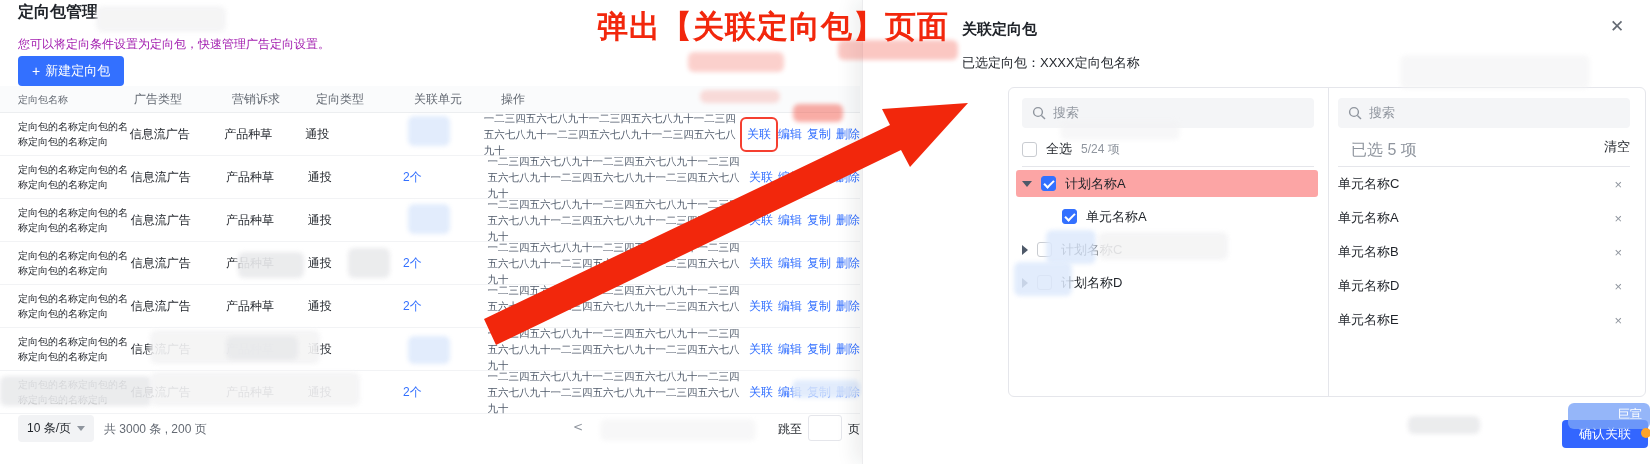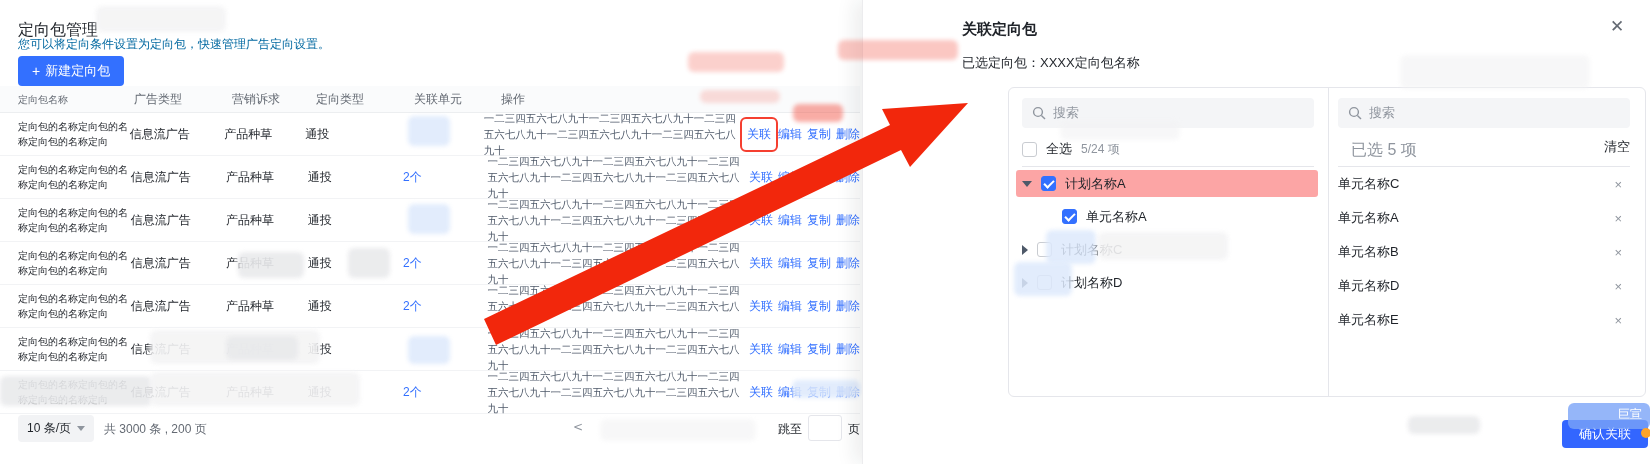--- a/index.html
+++ b/index.html
@@ -1,21 +1,21 @@
 <!DOCTYPE html>
 <html><head>
 <meta charset="utf-8">
 <style>
   * { margin:0; padding:0; box-sizing:border-box; }
   body { font-family:"Liberation Sans","DejaVu Sans",sans-serif; background:#fff; }
   #app { position:relative; width:1650px; height:464px; background:#fff; overflow:hidden; }
 
   
-  .page-title { position:absolute; left:18px; top:20px; font-size:16px; font-weight:normal; color:#1f2329; }
-  .page-subtitle { position:absolute; left:18px; top:36px; font-size:12px; color:#0369a1; }
+  .page-title { position:absolute; left:18px; top:2px; font-size:16px; font-weight:bold; color:#1f2329; }
+  .page-subtitle { position:absolute; left:18px; top:36px; font-size:12px; color:#a21caf; }
   .btn-new { position:absolute; left:18px; top:56px; height:30px; padding:0 14px; background:#3370ff; color:#fff;
              font-size:13px; border:none; border-radius:4px; display:flex; align-items:center; gap:5px; cursor:pointer; }
   .btn-new .plus { font-size:14px; line-height:1; }
 
   
   .tbl { position:absolute; left:0; top:86px; width:860px; font-size:12px; }
   .tbl-head { display:flex; align-items:center; height:27px; background:#fafbfc; color:#646a73; border-bottom:1px solid #eceef0; }
   .tbl-row  { display:flex; align-items:center; height:43px; border-bottom:1px solid #f2f3f5; color:#1f2329; }
   .c-name { width:134px; padding-left:18px; font-size:10px; line-height:15px; }
   .c-ad   { width:98px;  }
@@ -239,20 +239,21 @@
   <div class="patch p-gray" style="left:238px;top:252px;width:66px;height:26px"></div>
   <div class="patch p-gray" style="left:348px;top:248px;width:42px;height:30px"></div>
   <div class="patch p-white" style="left:150px;top:330px;width:170px;height:34px"></div>
   <div class="patch p-gray" style="left:226px;top:336px;width:72px;height:24px"></div>
   <div class="patch p-gray" style="left:0px;top:376px;width:152px;height:30px"></div>
   <div class="patch p-white" style="left:150px;top:372px;width:210px;height:34px"></div>
   <div class="patch p-blue" style="left:792px;top:380px;width:68px;height:18px"></div>
   <div class="patch p-faint" style="left:600px;top:419px;width:156px;height:22px"></div>
   <div class="patch p-white" style="left:96px;top:6px;width:130px;height:26px"></div>
 
+  <div class="anno-text">弹出【关联定向包】页面</div>
   <svg class="anno-arrow" width="500" height="265">
     <polygon points="16,250 421,55 430,72 488,8 402,14 410,30 4,224" fill="#f2270c"></polygon>
   </svg>
   <div class="patch p-red" style="left:688px;top:52px;width:96px;height:20px;opacity:.25;z-index:41"></div>
   <div class="patch p-red" style="left:838px;top:40px;width:120px;height:20px;opacity:.3;z-index:41"></div>
   <div class="patch p-red" style="left:700px;top:90px;width:80px;height:13px;opacity:.18;z-index:41"></div>
   <div class="patch p-red" style="left:793px;top:104px;width:50px;height:18px;opacity:.45;z-index:41"></div>
 
   <div class="drawer"></div>
   <div class="d-title">关联定向包</div>

